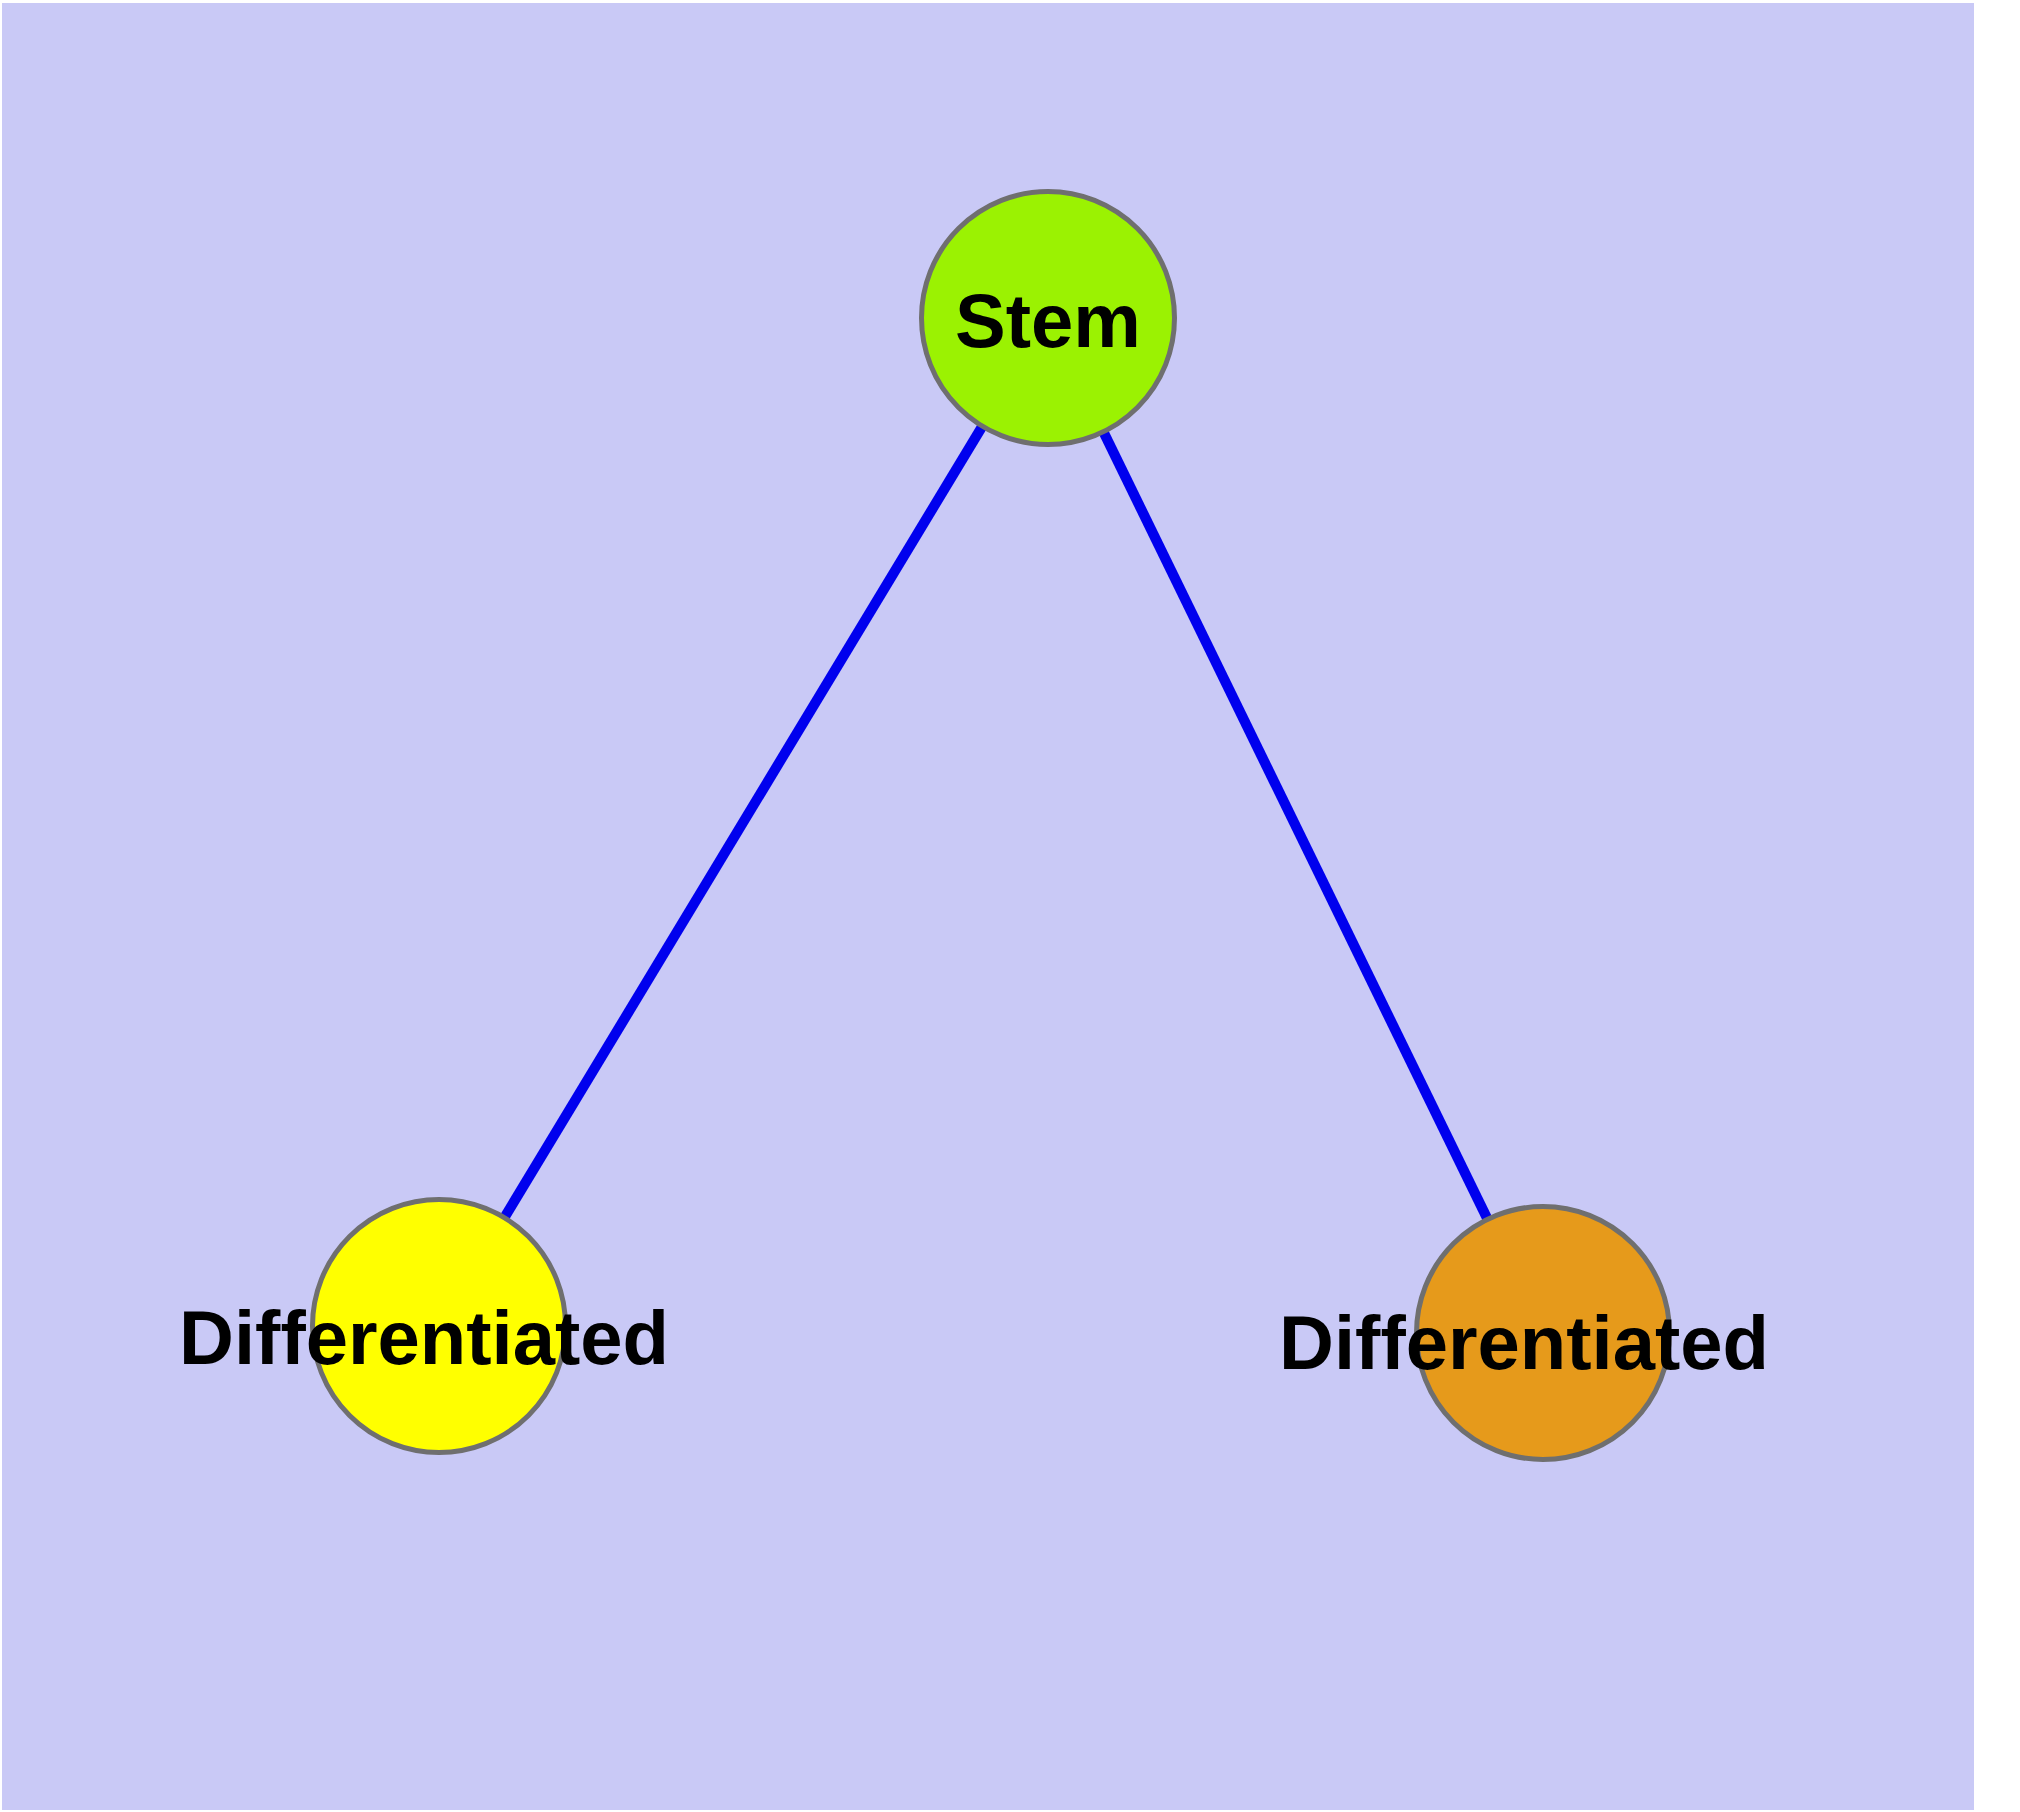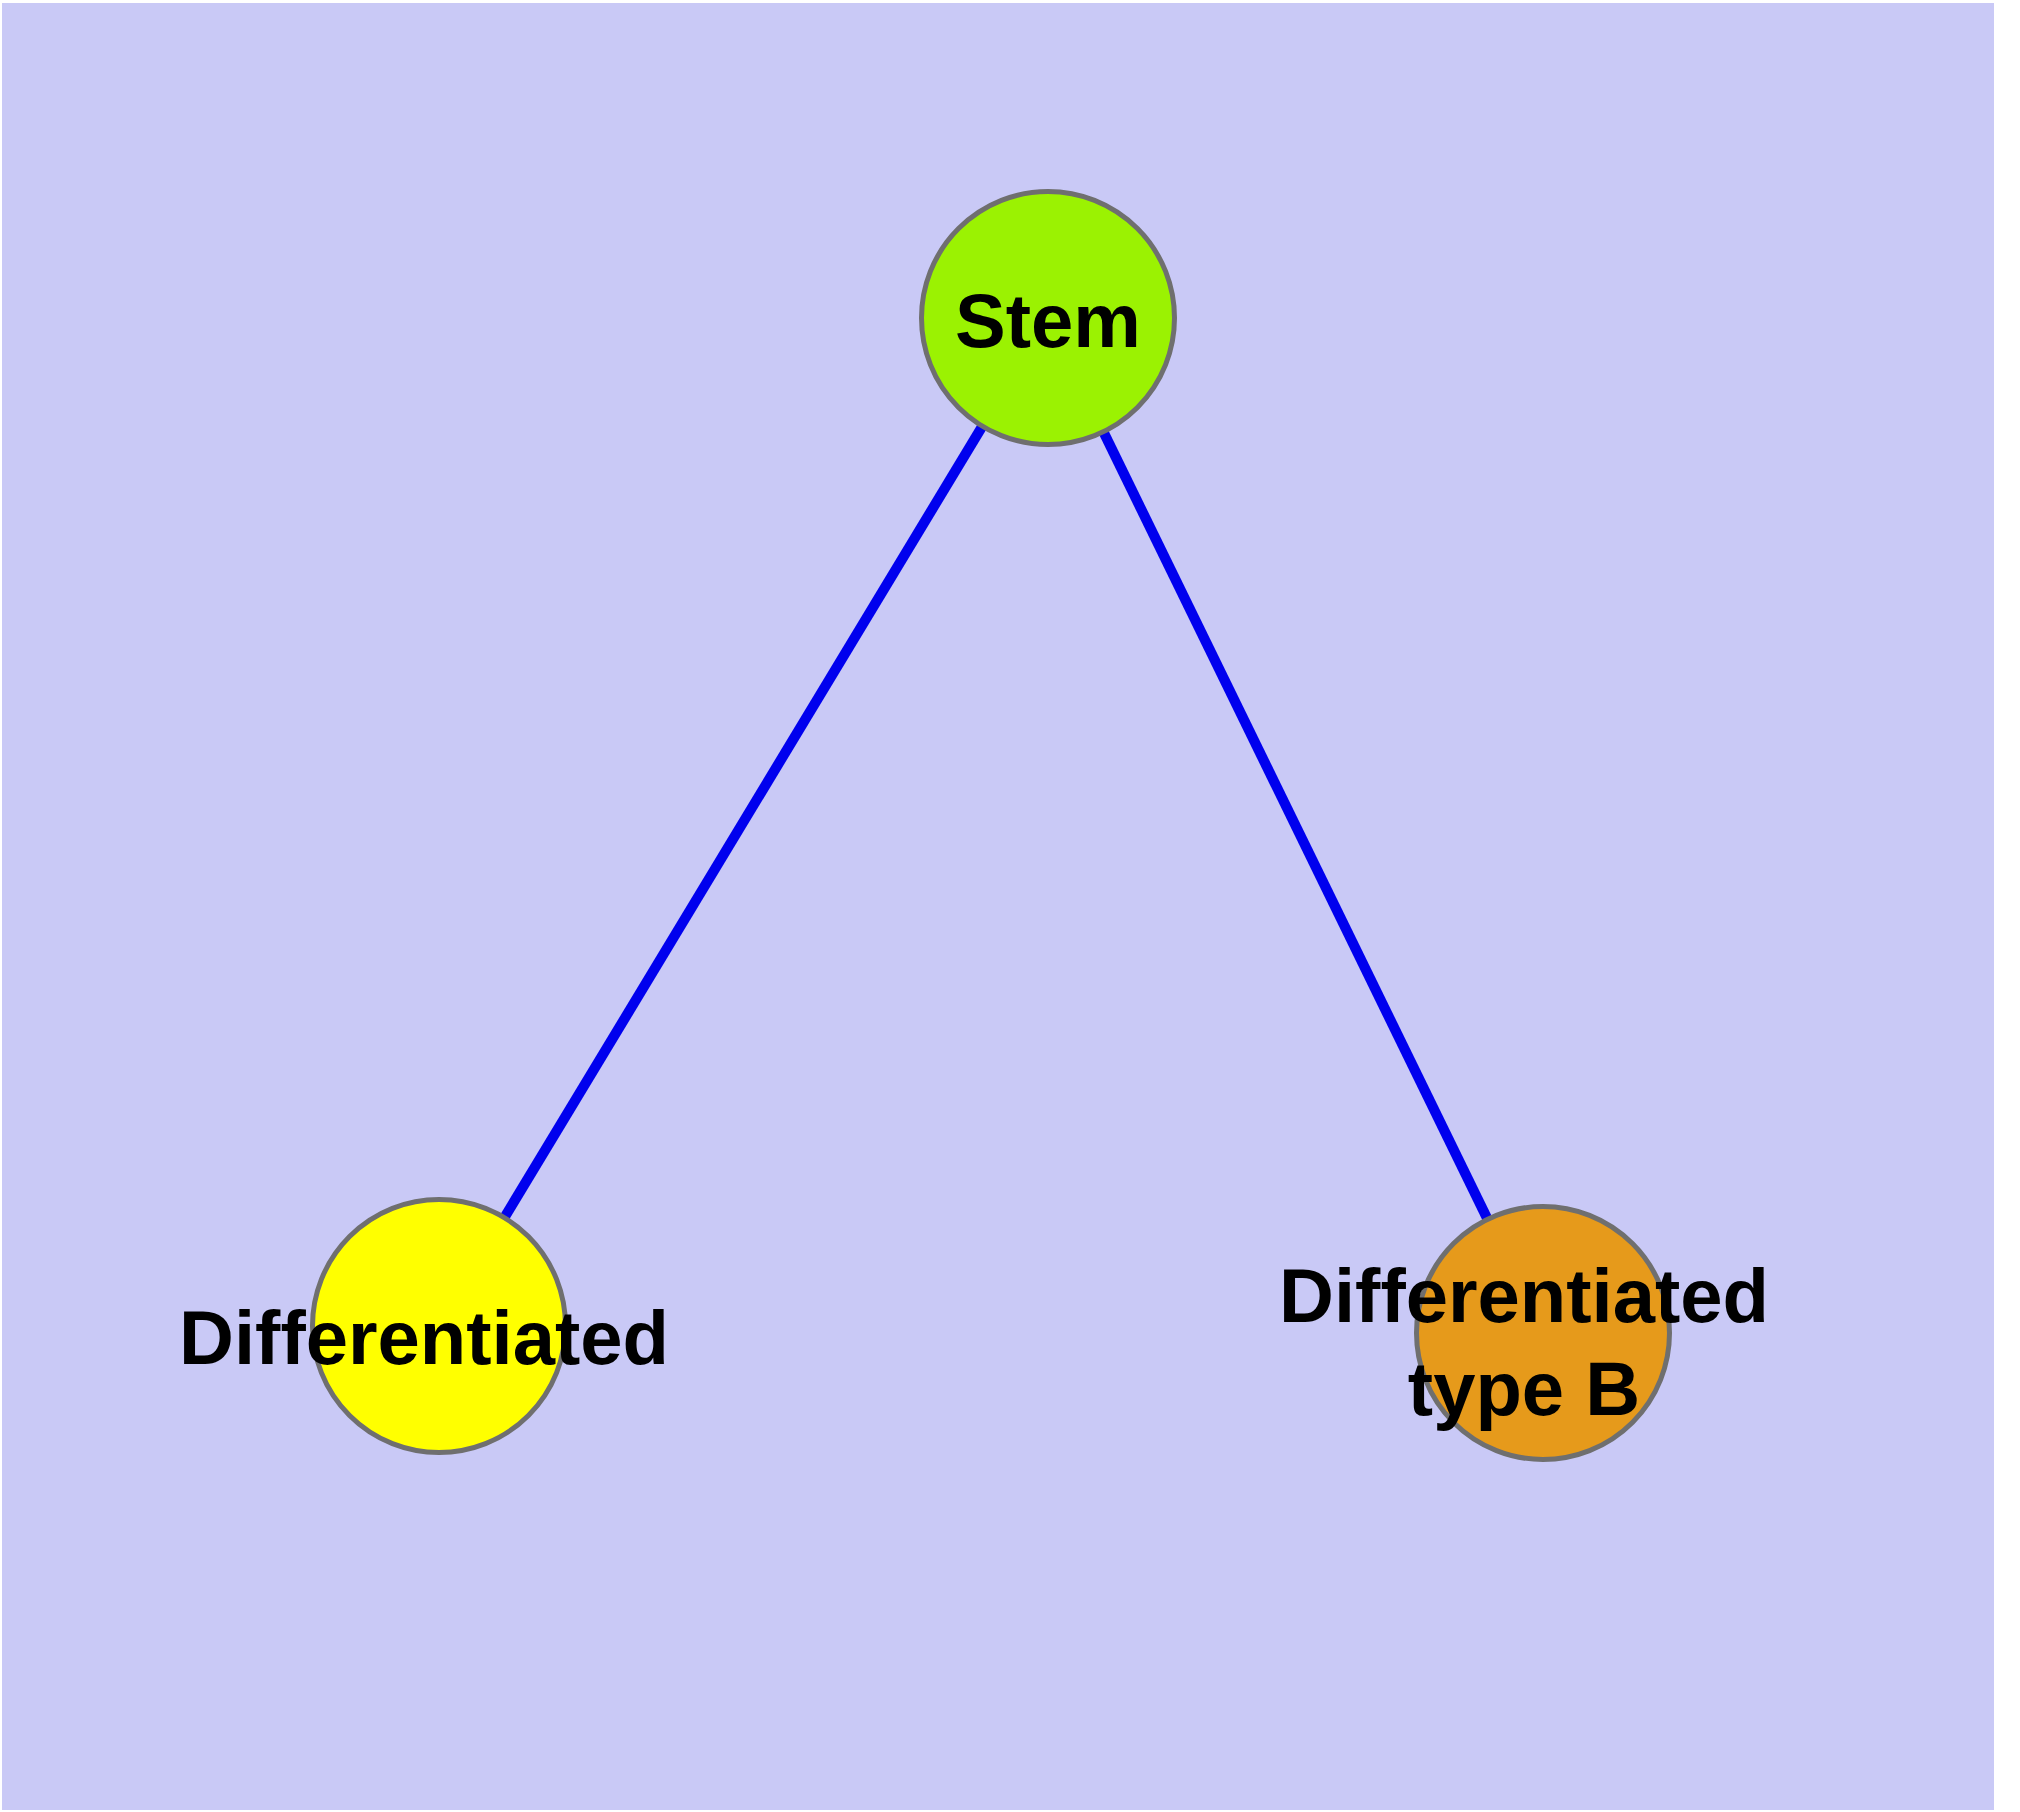--- a/index.html
+++ b/index.html
@@ -7,21 +7,20 @@
     padding: 0;
     background: #ffffff;
     font-family: "Liberation Sans", "DejaVu Sans", sans-serif;
   }
   .page {
     position: relative;
     width: 1975px;
     height: 1812px;
     background: #ffffff;
     overflow: hidden;
-    padding-left: 20px;
   }
   
   .panel {
     position: absolute;
     left: 1.7px;
     top: 3.4px;
     right: 0.8px;
     bottom: 2.5px;
   }
   .edges {
@@ -73,17 +72,16 @@
   <div class="label" style="left: 1048px; top: 320px; color: rgb(0, 0, 0);">
     <span>Stem</span>
   </div>
 
   <div class="label" style="left: 424px; top: 1337px; color: rgb(0, 0, 0);">
     <span>Differentiated</span>
   </div>
 
   <div class="label" style="left: 1524px; top: 1342px; color: rgb(0, 0, 0);">
     <span>Differentiated</span>
-    <span>type B</span>
   </div>
 
 </div>
 
 
 </body></html>

